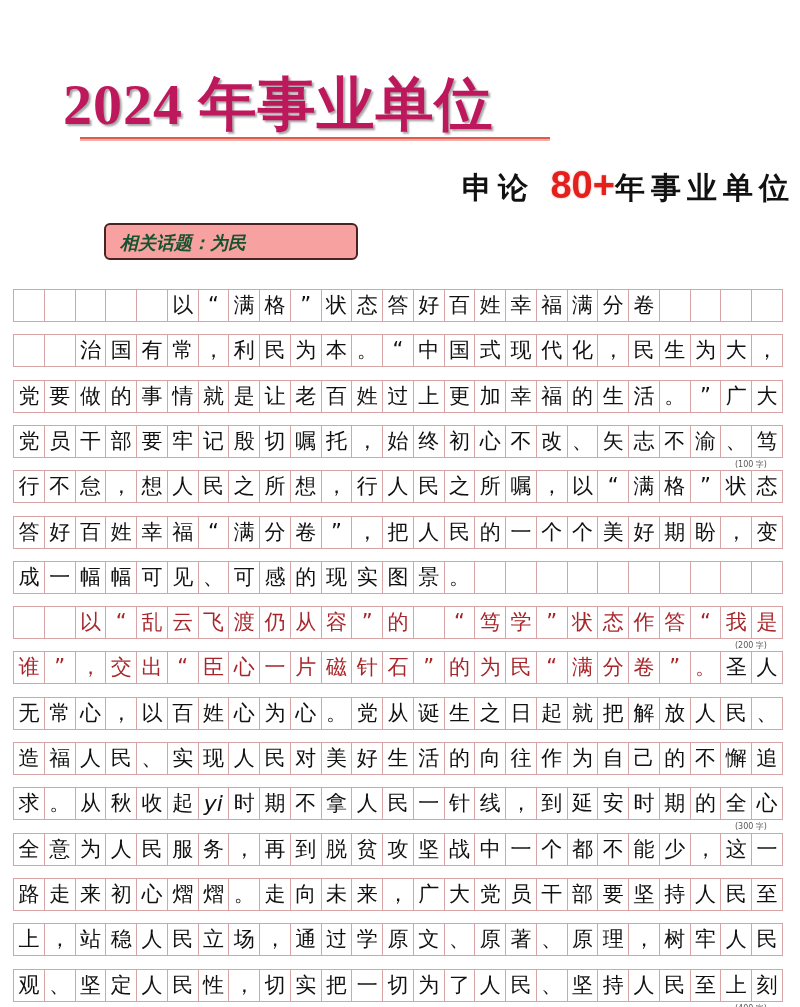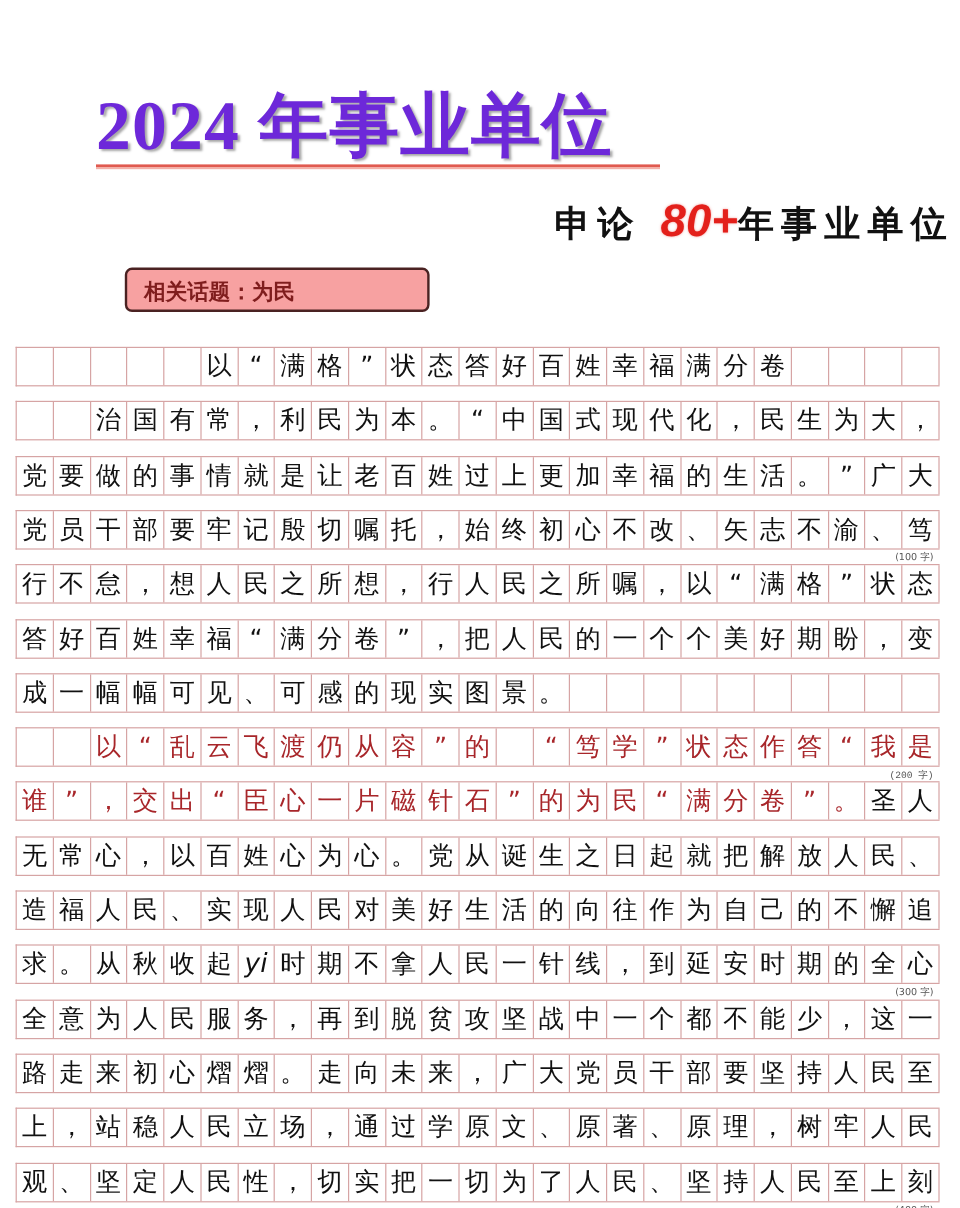--- a/index.html
+++ b/index.html
@@ -1,65 +1,65 @@
 <!DOCTYPE html>
 <html><head>
 <meta charset="utf-8">
 <style>
   html, body { margin: 0; padding: 0; background: #ffffff; }
   body { width: 800px; height: 1007px; position: relative; overflow: hidden;
          font-family: "DejaVu Serif", "Liberation Serif", serif; }
   .title {
-    position: absolute; left: 80px; top: 72px;
+    position: absolute; left: 63px; top: 72px;
     font-family: "Liberation Serif", "DejaVu Serif", serif;
-    font-size: 58px; font-weight: bold; color: #6d28d9;
+    font-size: 58px; font-weight: bold; color: #be185d;
     letter-spacing: 1px; line-height: 66px;
     text-shadow: 2px 2px 2px rgba(0,0,0,0.35);
     white-space: nowrap;
   }
   .title-underline {
     position: absolute; left: 80px; top: 137px; width: 470px; height: 4px;
     background: linear-gradient(#e05a50, #e05a50 50%, #f3b0a8 50%, #f3b0a8);
   }
   .subtitle {
     position: absolute; left: 462px; top: 164px;
     font-family: "DejaVu Sans", sans-serif; font-weight: bold;
     font-size: 30px; color: #111; white-space: nowrap; letter-spacing: 6px;
   }
   .subtitle .score {
     color: #e3201b; font-family: "Liberation Sans", sans-serif;
-    font-size: 38px; font-style: italic; letter-spacing: 0;
+    font-size: 38px; letter-spacing: 0;
     text-shadow: 0 0 2px rgba(227,32,27,0.5);
   }
   .topic-box {
     position: absolute; left: 104px; top: 223px; width: 254px; height: 37px;
     background: #f7a1a1; border: 2px solid #4a2222; border-radius: 6px;
     box-sizing: border-box;
   }
   .topic-box span {
     position: absolute; left: 14px; top: 6px;
     font-family: "DejaVu Sans", sans-serif; font-weight: bold;
-    font-size: 18px; color: #7f1d1d;
+    font-style: italic; font-size: 18px; color: #14532d;
   }
   .grid { position: absolute; left: 13px; top: 289px; width: 770px; }
   .row {
     position: absolute; left: 0; height: 33px; display: flex;
     border-top: 1px solid #d6a4a4; border-bottom: 1px solid #d6a4a4;
     border-left: 1px solid #d6a4a4; box-sizing: border-box;
   }
   .cell {
     width: 30.76px; height: 31px; box-sizing: border-box;
     border-right: 1px solid #d6a4a4;
     font-family: "DejaVu Sans", sans-serif;
     font-size: 21px; line-height: 31px; text-align: center; color: #111;
     overflow: hidden;
   }
   .cell.red { color: #a8262a; }
   .count {
-    position: absolute; right: 5px; font-size: 8px; color: #555;
+    position: absolute; right: 16px; font-size: 8px; color: #555;
     font-family: "DejaVu Sans", sans-serif; white-space: nowrap;
   }
 </style>
 </head>
 <body>
 
 <div class="title">2024 年事业单位</div>
 <div class="title-underline"></div>
 
 <div class="subtitle"><span>申论 </span><span class="score">80+</span><span>年事业单位</span></div>
@@ -279,21 +279,21 @@
       <div class="cell red">学</div>
       <div class="cell red">”</div>
       <div class="cell red">状</div>
       <div class="cell red">态</div>
       <div class="cell red">作</div>
       <div class="cell red">答</div>
       <div class="cell red">“</div>
       <div class="cell red">我</div>
       <div class="cell red">是</div>
     </div>
-    <div class="count" style="top: 351.1px; font-family: Liberation Mono, monospace;">(200 字)</div>
+    <div class="count" style="top: 351.1px;">(200 字)</div>
     <div class="row" style="top: 362.4px;">
       <div class="cell red">谁</div>
       <div class="cell red">”</div>
       <div class="cell red">，</div>
       <div class="cell red">交</div>
       <div class="cell red">出</div>
       <div class="cell red">“</div>
       <div class="cell red">臣</div>
       <div class="cell red">心</div>
       <div class="cell red">一</div>

